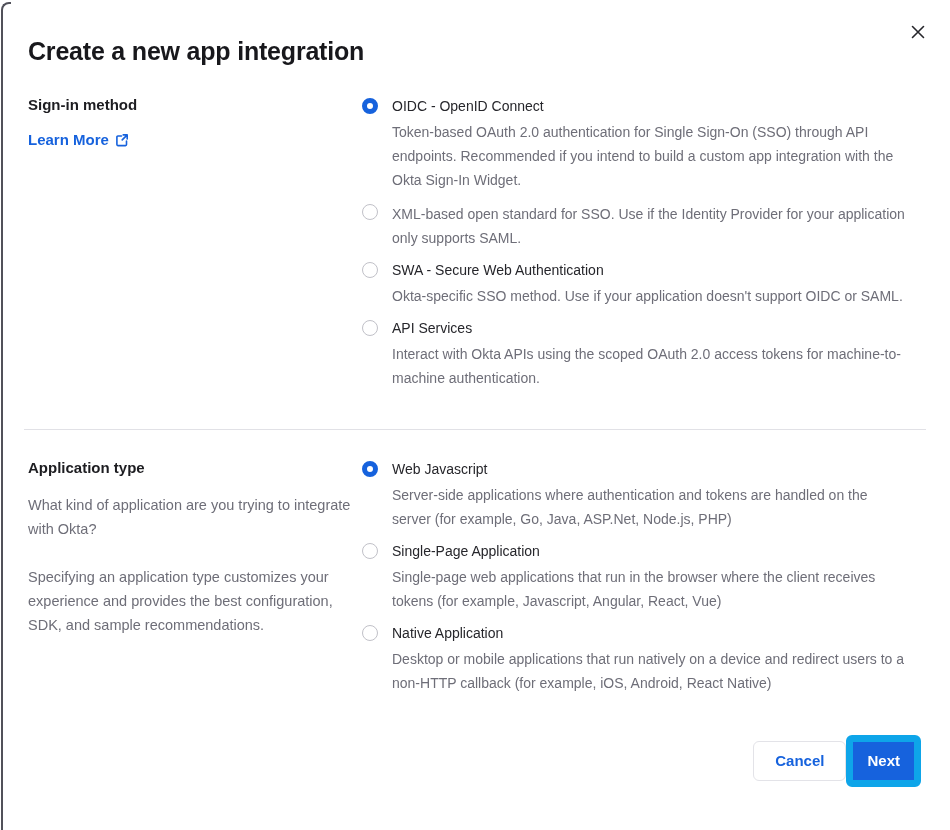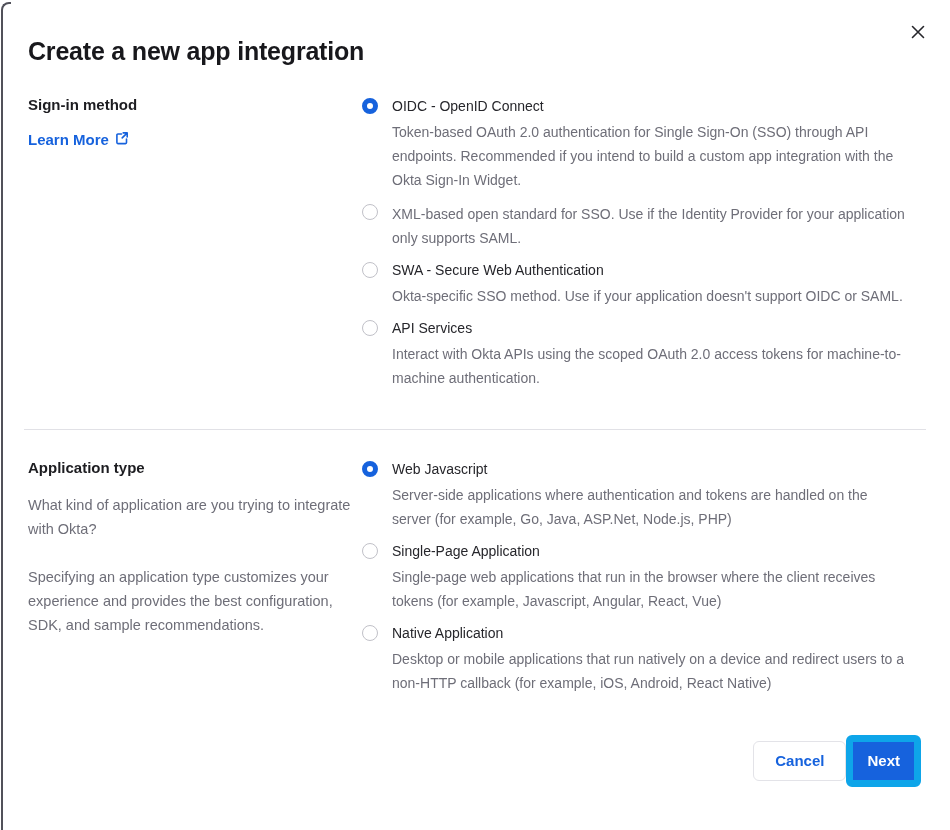--- a/index.html
+++ b/index.html
@@ -53,20 +53,21 @@
   .section-2 { margin-top: 29px; }
   .col-heading {
     font-size: 15px;
     font-weight: 700;
     color: #1d1d21;
     line-height: 18px;
   }
   .learn-more {
     margin-top: 17px;
     display: inline-flex;
+    align-items: center;
     gap: 6px;
     font-size: 15px;
     font-weight: 700;
     color: #1662dd;
     text-decoration: none;
     cursor: pointer;
   }
   .ext-icon { display: inline-flex; }
   .left-para {
     font-size: 14.5px;

